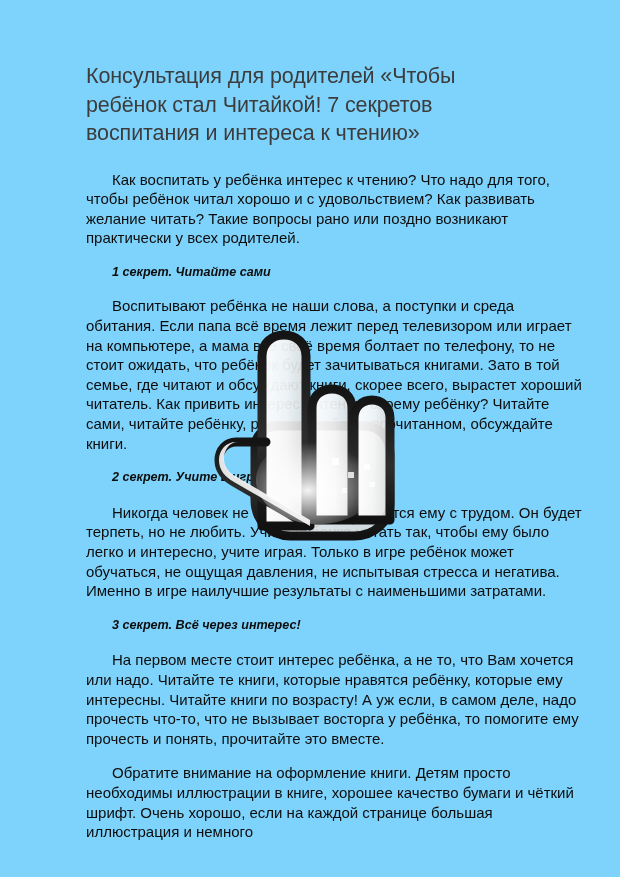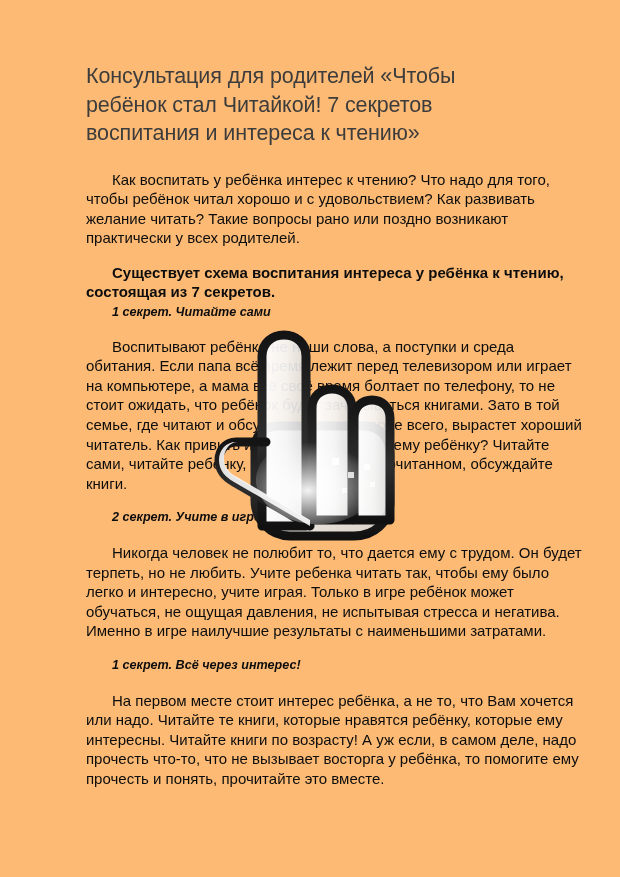--- a/index.html
+++ b/index.html
@@ -12,21 +12,21 @@
     height: 877px;
     position: relative;
     overflow: hidden;
     font-family: "Liberation Sans", sans-serif;
     -webkit-font-smoothing: antialiased;
   }
 
   .page {
     position: absolute;
     inset: 0;
-    background: #fdba74;
+    background: #7dd3fc;
     padding-left: 36px;
   }
 
   .doc-body {
     position: absolute;
     left: 86px;
     top: 62px;
     width: 496px;
   }
 
@@ -94,35 +94,35 @@
 
 <div class="page">
 
   <div class="doc-body">
 
     <h1 class="doc-title">Консультация для родителей «Чтобы ребёнок стал Читайкой! 7 секретов воспитания и интереса к чтению»</h1>
 
     <p class="para">Как воспитать у ребёнка интерес к чтению? Что надо для того, чтобы ребёнок читал хорошо и с удовольствием? Как развивать желание читать? Такие вопросы рано или поздно возникают практически у всех родителей.</p>
 
 
-    <p class="para bold tight">Существует схема воспитания интереса у ребёнка к чтению, состоящая из 7 секретов.</p>
 
     <p class="secret-head nogap">1 секрет. Читайте сами</p>
 
     <p class="para">Воспитывают ребёнка не наши слова, а поступки и среда обитания. Если папа всё время лежит перед телевизором или играет на компьютере, а мама всё своё время болтает по телефону, то не стоит ожидать, что ребёнок будет зачитываться книгами. Зато в той семье, где читают и обсуждают книги, скорее всего, вырастет хороший читатель. Как привить интерес к чтению своему ребёнку? Читайте сами, читайте ребёнку, рассказывайте о прочитанном, обсуждайте книги.</p>
 
     <p class="secret-head">2 секрет. Учите в игре</p>
 
     <p class="para">Никогда человек не полюбит то, что дается ему с трудом. Он будет терпеть, но не любить. Учите ребенка читать так, чтобы ему было легко и интересно, учите играя. Только в игре ребёнок может обучаться, не ощущая давления, не испытывая стресса и негатива. Именно в игре наилучшие результаты с наименьшими затратами.</p>
 
-    <p class="secret-head">1 секрет. Всё через интерес!</p>
+    <p class="secret-head">3 секрет. Всё через интерес!</p>
 
     <p class="para">На первом месте стоит интерес ребёнка, а не то, что Вам хочется или надо. Читайте те книги, которые нравятся ребёнку, которые ему интересны. Читайте книги по возрасту! А уж если, в самом деле, надо прочесть что-то, что не вызывает восторга у ребёнка, то помогите ему прочесть и понять, прочитайте это вместе.</p>
 
 
+    <p class="para">Обратите внимание на оформление книги. Детям просто необходимы иллюстрации в книге, хорошее качество бумаги и чёткий шрифт. Очень хорошо, если на каждой странице большая иллюстрация и немного</p>
 
   </div>
 
   <div class="cursor-layer">
     <div class="cursor-hand">
       <svg viewBox="0 0 182 215" xmlns="http://www.w3.org/2000/svg">
         <defs>
           <linearGradient id="palmGrad" x1="0.15" y1="0.1" x2="0.85" y2="0.95">
             <stop offset="0" stop-color="#ffffff" stop-opacity="0.98"></stop>
             <stop offset="0.45" stop-color="#f2f2f2" stop-opacity="0.92"></stop>

